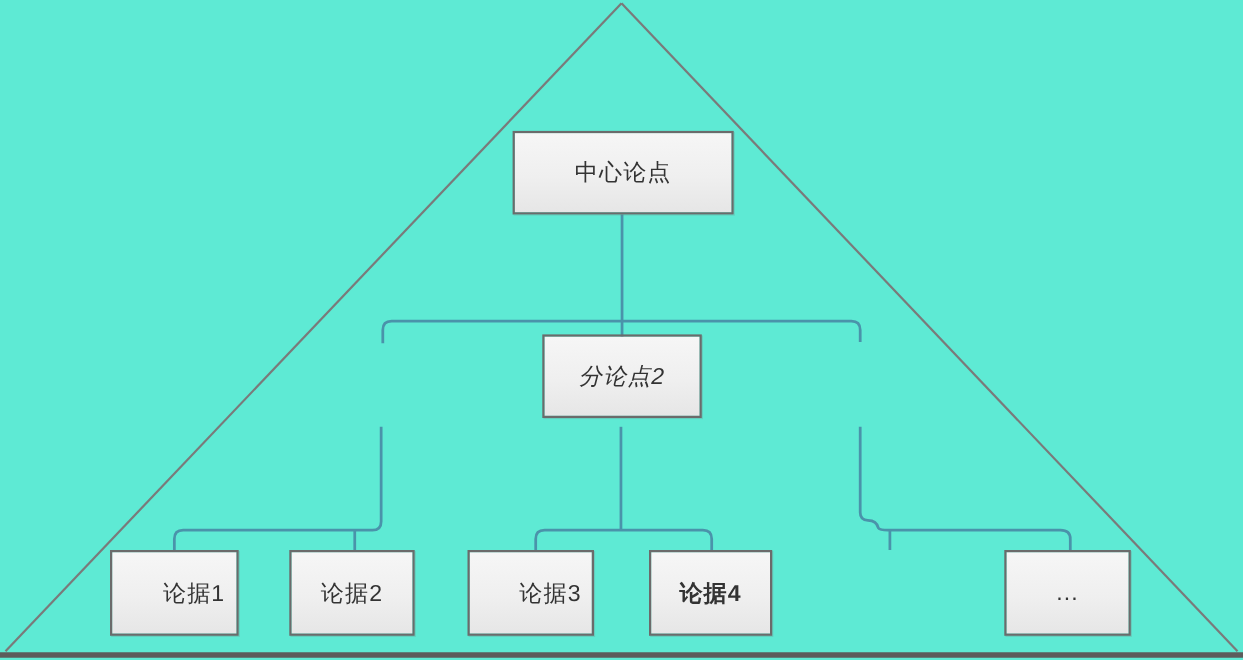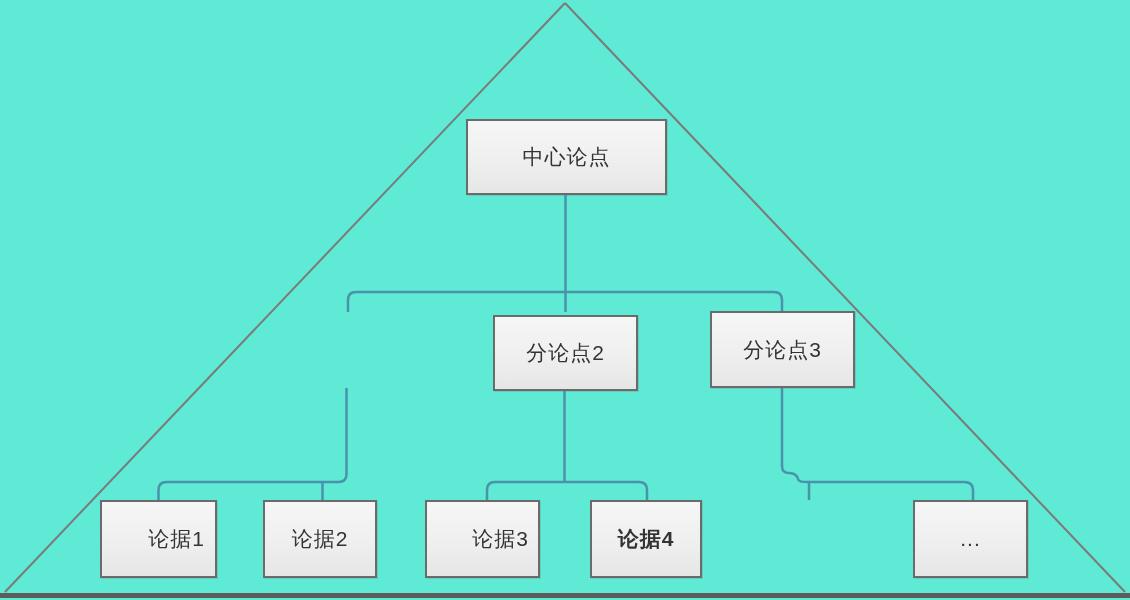--- a/index.html
+++ b/index.html
@@ -32,21 +32,21 @@
     align-items: center;
     justify-content: center;
     color: #333333;
     font-size: 21px;
     letter-spacing: 1px;
     box-shadow: 1px 1px 0 rgba(120,120,120,0.25);
   }
   
   .node-central { left: 466px; top: 119px; width: 201px; height: 76px; }
   .node-sub1    { left: 275px; top: 312px; width: 143px; height: 76px; }
-  .node-sub2    { left: 493px; top: 315px; width: 145px; height: 76px; }
+  .node-sub2    { left: 493px; top: 304px; width: 145px; height: 76px; font-style: italic; }
   .node-sub3    { left: 710px; top: 311px; width: 145px; height: 77px; }
   .node-ev1     { left: 100px; top: 500px; width: 117px; height: 78px; padding-left: 36px; }
   .node-ev2     { left: 263px; top: 500px; width: 114px; height: 78px; }
   .node-ev3     { left: 425px; top: 500px; width: 115px; height: 78px; padding-left: 36px; }
   .node-ev4     { left: 590px; top: 500px; width: 112px; height: 78px; font-weight: bold; }
   .node-ev5     { left: 752px; top: 500px; width: 115px; height: 78px; }
   .node-ev6     { left: 913px; top: 500px; width: 115px; height: 78px; }
 
   .tri-side   { stroke: #7a7a7a; stroke-width: 2;   fill: none; }
   .tri-base   { stroke: #5c5c5c; stroke-width: 5;   fill: none; }
@@ -76,23 +76,20 @@
     <path class="connector" d="M 809 482 V 500"></path>
   </svg>
 
   <div class="node node-central">
     <span>中心论点</span>
   </div>
 
   <div class="node node-sub2">
     <span>分论点2</span>
   </div>
-  <div class="node node-sub3">
-    <span>分论点3</span>
-  </div>
 
   <div class="node node-ev1">
     <span>论据1</span>
   </div>
   <div class="node node-ev2">
     <span>论据2</span>
   </div>
   <div class="node node-ev3">
     <span>论据3</span>
   </div>

